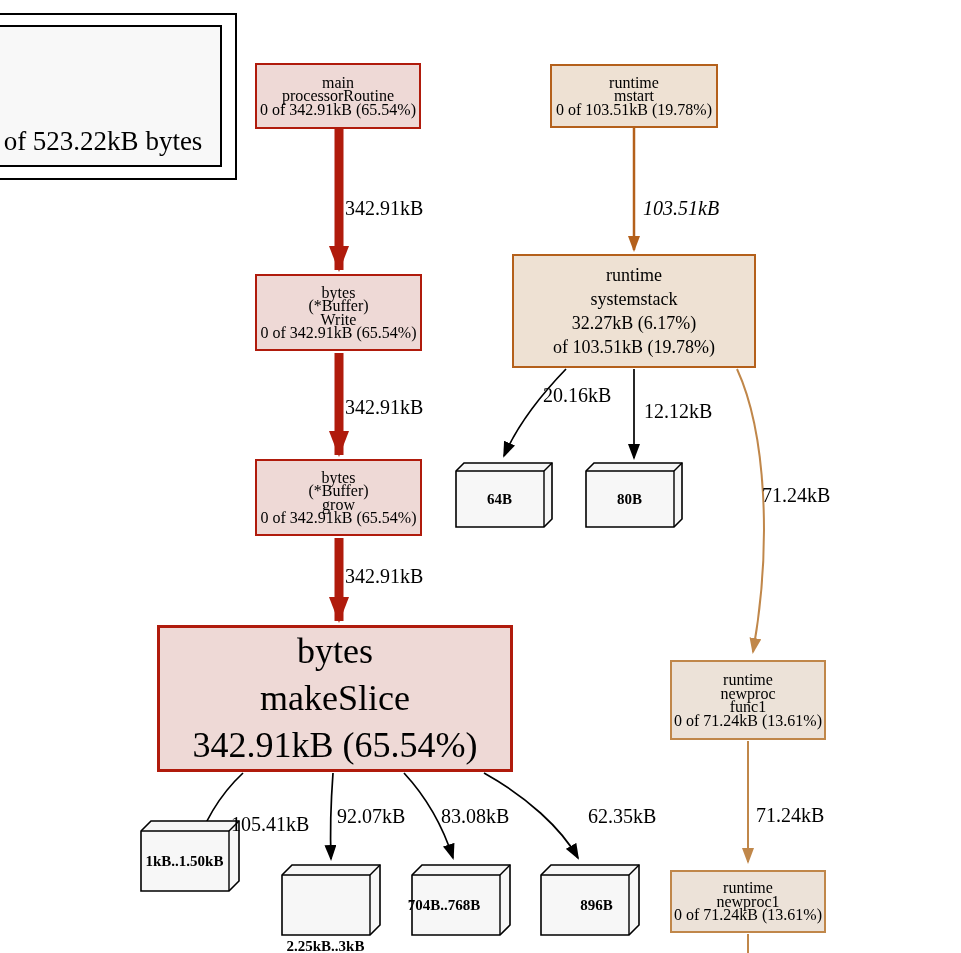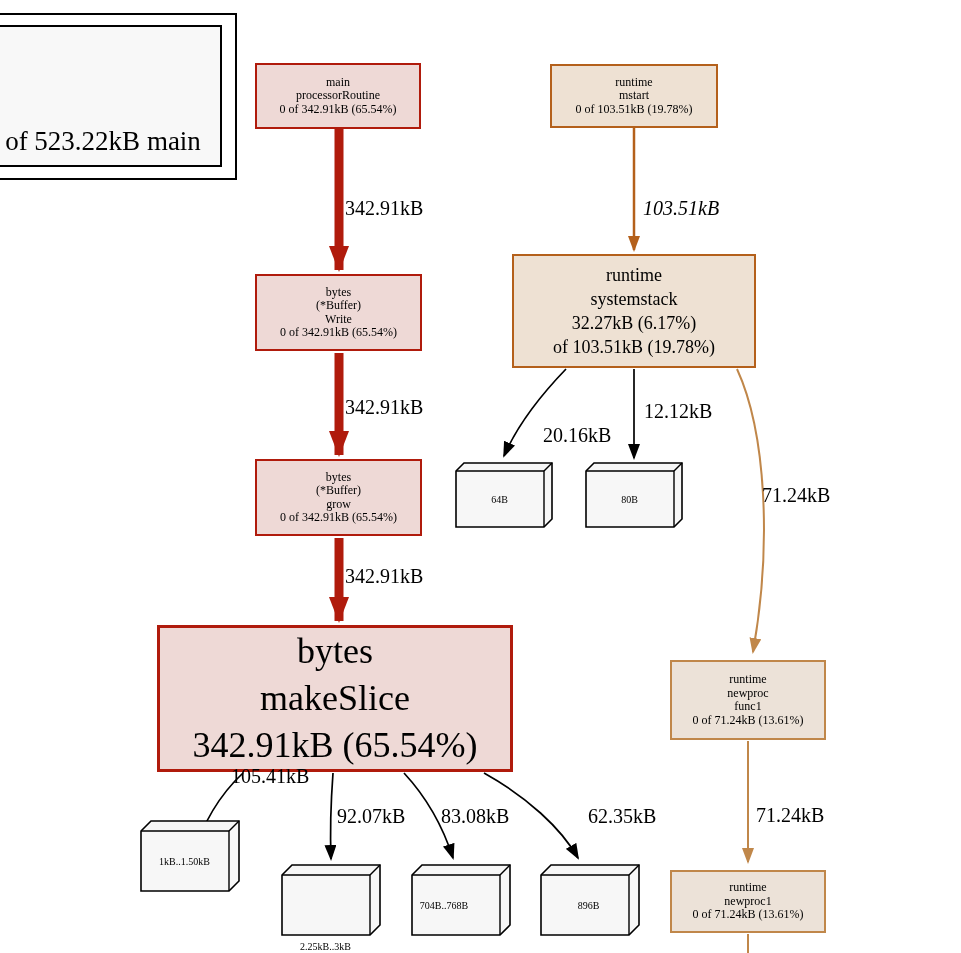--- a/index.html
+++ b/index.html
@@ -18,31 +18,31 @@
   .f-black{fill:var(--edge-black,#000);}
 
   .node{
     position:absolute;display:flex;align-items:center;justify-content:center;
     text-align:center;box-sizing:border-box;
   }
   .node .lbl{white-space:pre-line;}
   .red{background:var(--red-fill,#eed9d6);border:2px solid var(--red-border,#b01b0c);}
   .orange{background:var(--orange-fill,#eee1d3);border:2px solid var(--orange-border,#b4601b);}
   .tan{background:var(--tan-fill,#ece2d8);border:2px solid var(--tan-border,#c0874a);}
-  .fs-small{font-size:12px;line-height:13.5px;}
+  .fs-small{font-size:16px;line-height:13.5px;}
   .fs-ss{font-size:18px;line-height:24px;}
   .fs-big{font-size:36px;line-height:47px;border-width:3px !important;}
 
   .leaf{position:absolute;}
   .leaf svg{position:absolute;left:0;top:0;}
   .leaf-face{fill:var(--leaf-fill,#f7f7f7);stroke:#000;stroke-width:1.6;}
   .leaf-line{stroke:#000;stroke-width:1.4;fill:none;}
   .leaf .lbl{
     position:absolute;display:flex;align-items:center;justify-content:center;
-    font-size:10px;white-space:nowrap;
+    font-size:15px;white-space:nowrap;font-weight:bold;
   }
 
   .edge-label{position:absolute;font-size:20px;white-space:nowrap;}
 
   .legend-outer{position:absolute;left:-16px;top:13px;width:253px;height:167px;
     border:2px solid #000;background:#fff;box-sizing:border-box;}
   .legend-inner{position:absolute;left:-16px;top:25px;width:238px;height:142px;
     border:2px solid #000;background:#f8f8f8;box-sizing:border-box;
     display:flex;align-items:flex-end;justify-content:center;}
   .legend-text{font-size:27px;padding-bottom:8px;white-space:nowrap;}
@@ -77,21 +77,21 @@
     <path class="e-black" d="M243,773 C214,800 200,832 192,858" marker-end="url(#ar-black)"></path>
     <path class="e-black" d="M333,773 C331,800 330,832 331,859" marker-end="url(#ar-black)"></path>
     <path class="e-black" d="M404,773 C429,800 444,830 453,858" marker-end="url(#ar-black)"></path>
     <path class="e-black" d="M484,773 C527,797 561,828 578,858" marker-end="url(#ar-black)"></path>
     <path class="e-tan" d="M748,741 V862" marker-end="url(#ar-tan)"></path>
     <path class="e-tan" d="M748,934 V953"></path>
   </svg>
 
   <div class="legend-outer"></div>
   <div class="legend-inner">
-    <div class="legend-text">of 523.22kB main</div>
+    <div class="legend-text">of 523.22kB bytes</div>
   </div>
 
   <div class="node red fs-small" style="left:255px;top:63px;width:166px;height:66px;">
     <div class="lbl">main
 processorRoutine
 0 of 342.91kB (65.54%)</div>
   </div>
 
   <div class="node orange fs-small" style="left:550px;top:64px;width:168px;height:64px;">
     <div class="lbl">runtime
@@ -183,29 +183,29 @@
     </svg>
     <div class="lbl" style="left:0;top:11px;width:66px;height:60px;">704B..768B</div>
   </div>
 
   <div class="leaf" style="left:540px;top:864px;width:100px;height:72px;">
     <svg width="100" height="72">
       <polygon class="leaf-face" points="1,11 11,1 99,1 99,61 89,71 1,71"></polygon>
       <polyline class="leaf-line" points="1,11 89,11 89,71"></polyline>
       <line class="leaf-line" x1="89" y1="11" x2="99" y2="1"></line>
     </svg>
-    <div class="lbl" style="left:4px;top:11px;width:89px;height:60px;">896B</div>
+    <div class="lbl" style="left:12px;top:11px;width:89px;height:60px;">896B</div>
   </div>
 
   <div class="edge-label" style="left:345px;top:197px;">342.91kB</div>
   <div class="edge-label" style="left:643px;top:197px;font-style:italic;">103.51kB</div>
   <div class="edge-label" style="left:345px;top:396px;">342.91kB</div>
-  <div class="edge-label" style="left:543px;top:424px;">20.16kB</div>
+  <div class="edge-label" style="left:543px;top:384px;">20.16kB</div>
   <div class="edge-label" style="left:644px;top:400px;">12.12kB</div>
   <div class="edge-label" style="left:762px;top:484px;">71.24kB</div>
   <div class="edge-label" style="left:345px;top:565px;">342.91kB</div>
-  <div class="edge-label" style="left:231px;top:765px;">105.41kB</div>
+  <div class="edge-label" style="left:231px;top:813px;">105.41kB</div>
   <div class="edge-label" style="left:337px;top:805px;">92.07kB</div>
   <div class="edge-label" style="left:441px;top:805px;">83.08kB</div>
   <div class="edge-label" style="left:588px;top:805px;">62.35kB</div>
   <div class="edge-label" style="left:756px;top:804px;">71.24kB</div>
 
 </div>
 
 </body></html>

